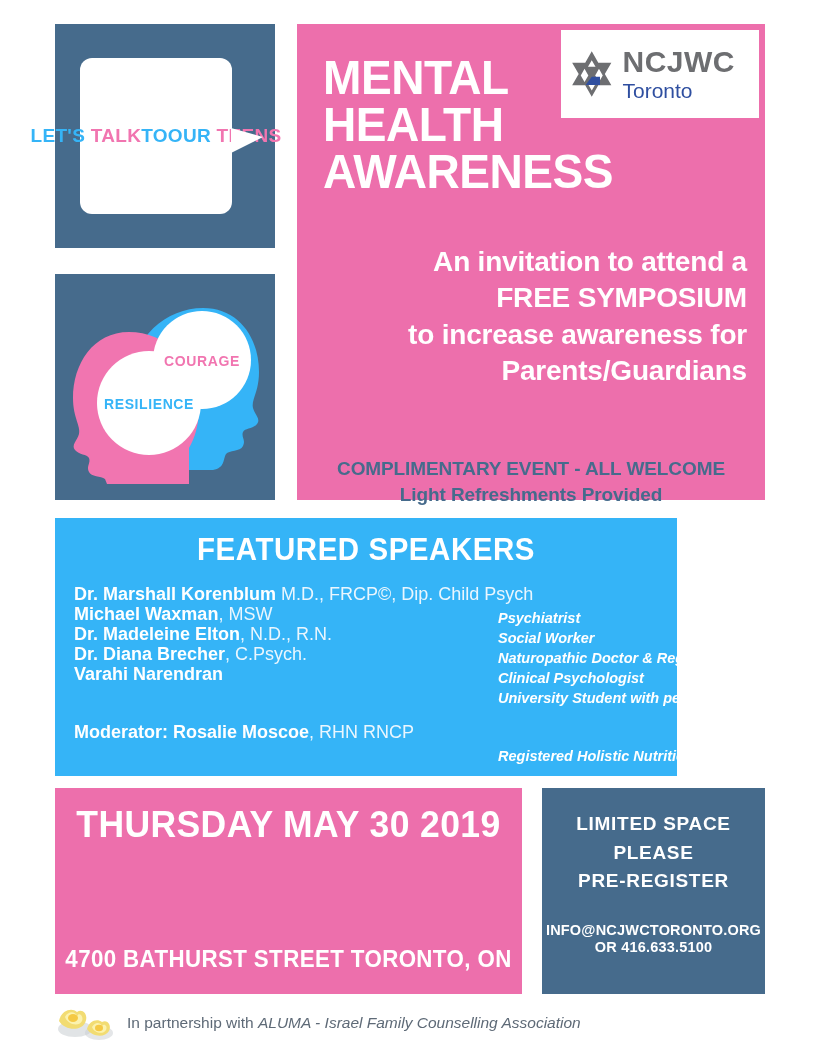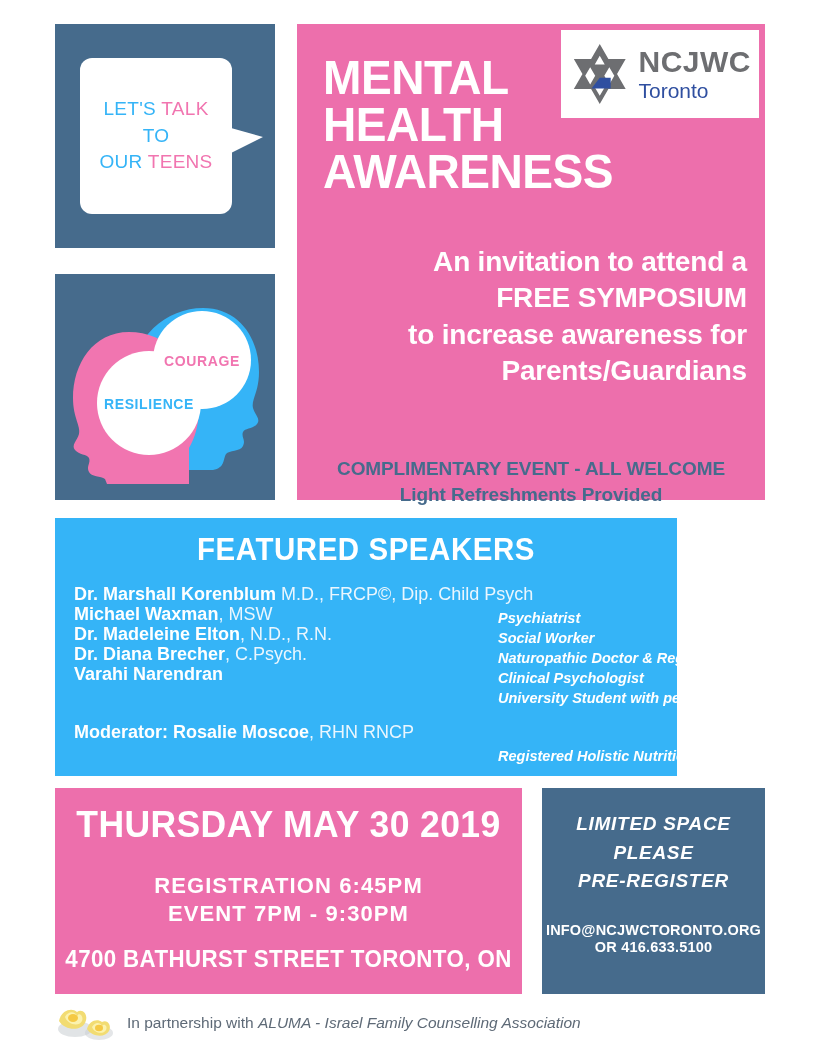--- a/index.html
+++ b/index.html
@@ -15,22 +15,22 @@
   .blk { position:absolute; }
 
   
   #bubble-block {
     left:55px; top:24px; width:220px; height:224px;
     background:#466B8C;
   }
   .bubble {
     position:absolute; left:25px; top:34px; width:152px; height:156px;
     background:#ffffff; border-radius:12px;
-    display:flex; flex-direction:column; align-items:center; justify-content:center;
-    font-weight:normal; font-size:19px; letter-spacing:.3px; line-height:1.42;
+    display:flex; flex-direction:row; align-items:center; justify-content:center;
+    font-weight:bold; font-size:19px; letter-spacing:.3px; line-height:1.42;
   }
   .bubble .ln { white-space:nowrap; }
   .c-blue { color:#35B4F7; }
   .c-pink { color:#F175B0; }
   .bubble-tail {
     position:absolute; left:176px; top:104px; width:0; height:0;
     border-top:9px solid transparent;
     border-bottom:16px solid transparent;
     border-left:32px solid #ffffff;
   }
@@ -43,21 +43,21 @@
   .head-label { font-weight:bold; letter-spacing:.6px; }
 
   
   #hero {
     left:297px; top:24px; width:468px; height:476px;
     background:#ED6FAC;
   }
   #logo-card {
     position:absolute; right:6px; top:6px; width:198px; height:88px;
     background:#ffffff;
-    display:flex; align-items:center; padding:6px 8px 6px 6px; gap:6px;
+    display:flex; align-items:center; padding:6px 24px 6px 6px; gap:6px;
   }
   #logo-card .words { display:flex; flex-direction:column; line-height:1; }
   #logo-card .ncjwc { font-size:30px; font-weight:bold; color:#6D6E71; letter-spacing:.5px; }
   #logo-card .tor  { font-size:21px; color:#2F4FA0; margin-top:3px; }
 
   #hero-title {
     position:absolute; left:26px; top:30px; width:270px;
     color:#ffffff; font-weight:bold; font-size:49px; line-height:.96;
     letter-spacing:-.5px; transform:scaleX(.94); transform-origin:left top;
   }
@@ -120,21 +120,21 @@
   }
 
   
   #register-block {
     left:542px; top:788px; width:223px; height:206px;
     background:#466B8C; color:#ffffff;
   }
   #reg-head {
     position:absolute; left:0; top:22px; width:100%;
     text-align:center; font-weight:bold; font-size:19px;
-    line-height:1.5; letter-spacing:.7px;font-style:italic;
+    line-height:1.5; letter-spacing:.7px;
   }
   #reg-head .rl { display:block; white-space:nowrap; }
   #reg-contact {
     position:absolute; left:0; top:134px; width:100%;
     text-align:center; font-weight:bold; font-size:14.5px;
     line-height:1.2; letter-spacing:.2px;
   }
   #reg-contact .cl { display:block; white-space:nowrap; }
 
   
@@ -242,24 +242,20 @@
   </div>
 
   <div class="spk-row" style="top:204px">
     <span class="spk-name"><b>Moderator:  Rosalie Moscoe</b><span class="spk-cred">, RHN RNCP</span></span>
     <span class="spk-role">Registered Holistic Nutritionist</span>
   </div>
 </div>
 
 <div class="blk" id="date-block">
   <div id="date-head">THURSDAY MAY 30 2019</div>
-  <div id="date-times">
-    <span class="tl">REGISTRATION 6:45PM</span>
-    <span class="tl">EVENT 7PM - 9:30PM</span>
-  </div>
   <div id="date-addr">4700 BATHURST STREET TORONTO, ON</div>
 </div>
 
 <div class="blk" id="register-block">
   <div id="reg-head">
     <span class="rl">LIMITED SPACE</span>
     <span class="rl">PLEASE</span>
     <span class="rl">PRE-REGISTER</span>
   </div>
   <div id="reg-contact">

